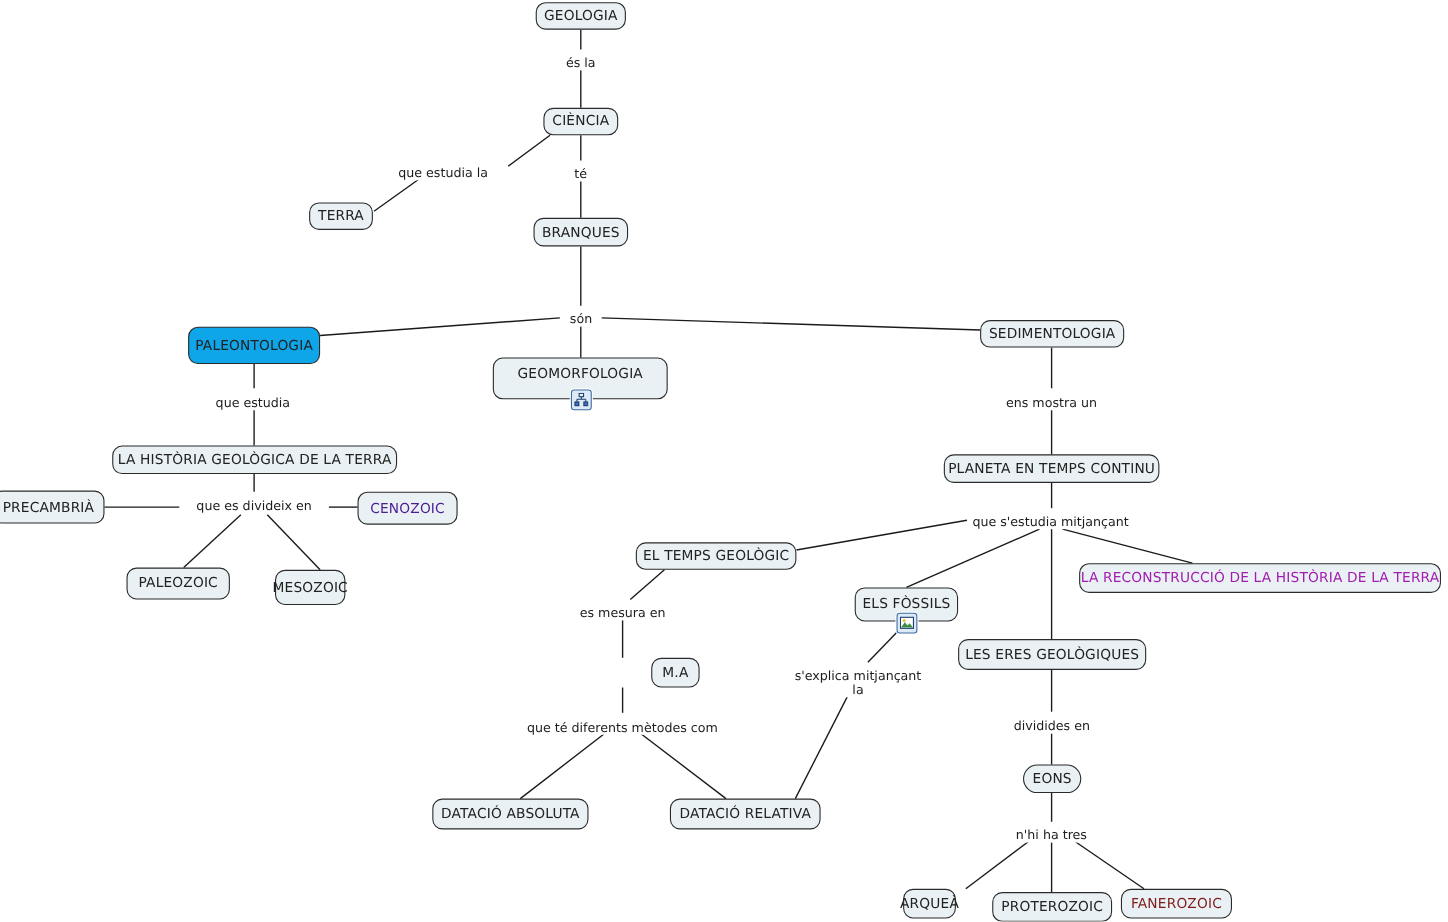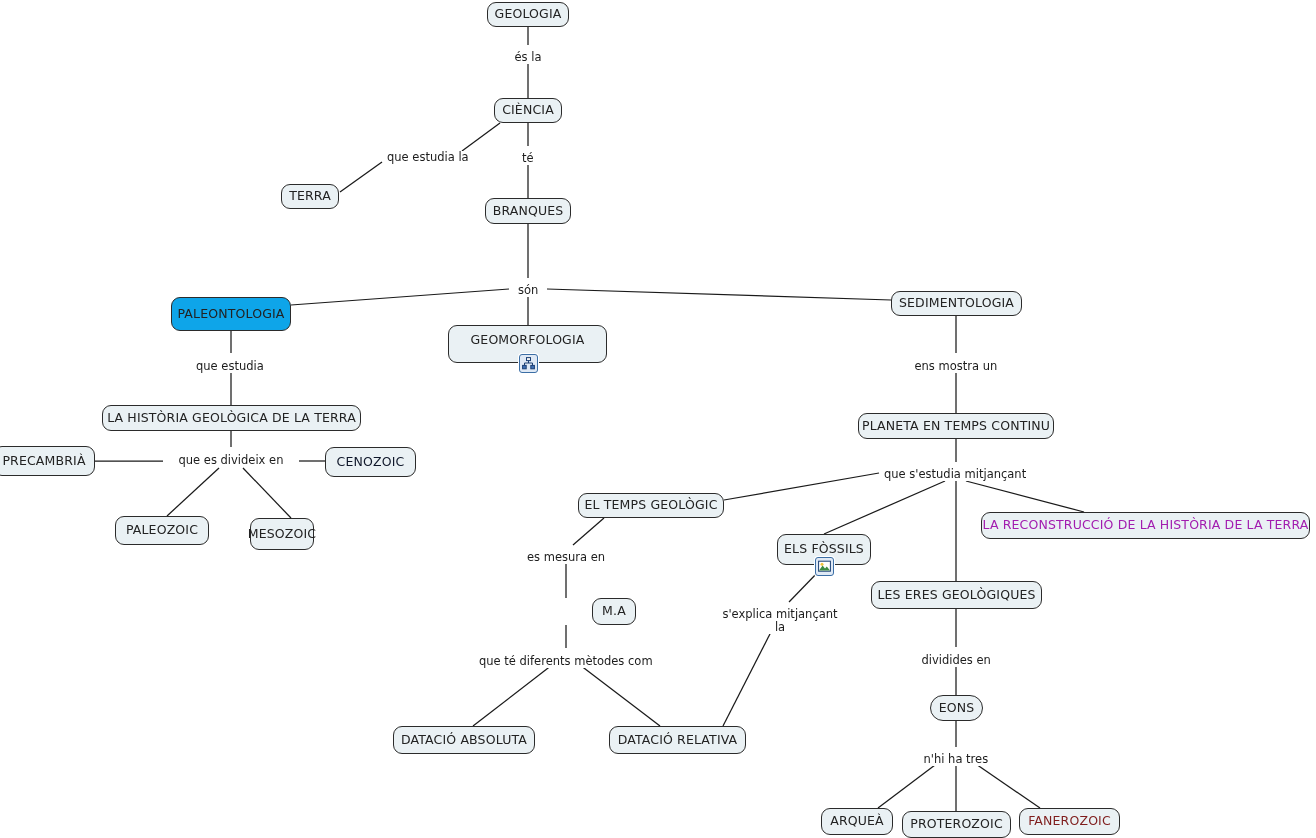--- a/index.html
+++ b/index.html
@@ -132,21 +132,21 @@
       </div>
       <div class="node" style="left: 891px; top: 291px; width: 131px; height: 25px; background: rgb(234, 241, 244); border-color: rgb(43, 43, 43); color: rgb(34, 34, 34);">
         <span>SEDIMENTOLOGIA</span>
       </div>
       <div class="node" style="left: 102px; top: 405px; width: 259px; height: 26px; background: rgb(234, 241, 244); border-color: rgb(43, 43, 43); color: rgb(34, 34, 34);">
         <span>LA HISTÒRIA GEOLÒGICA DE LA TERRA</span>
       </div>
       <div class="node" style="left: -7px; top: 446px; width: 102px; height: 30px; background: rgb(234, 241, 244); border-color: rgb(43, 43, 43); color: rgb(34, 34, 34);">
         <span>PRECAMBRIÀ</span>
       </div>
-      <div class="node" style="left: 325px; top: 447px; width: 91px; height: 30px; background: rgb(234, 241, 244); border-color: rgb(43, 43, 43); color: #0f172a;">
+      <div class="node" style="left: 325px; top: 447px; width: 91px; height: 30px; background: rgb(234, 241, 244); border-color: rgb(43, 43, 43); color: #4c1d95;">
         <span>CENOZOIC</span>
       </div>
       <div class="node" style="left: 115px; top: 516px; width: 94px; height: 29px; background: rgb(234, 241, 244); border-color: rgb(43, 43, 43); color: rgb(34, 34, 34);">
         <span>PALEOZOIC</span>
       </div>
       <div class="node" style="left: 250px; top: 518px; width: 64px; height: 32px; background: rgb(234, 241, 244); border-color: rgb(43, 43, 43); color: rgb(34, 34, 34);">
         <span>MESOZOIC</span>
       </div>
       <div class="node" style="left: 858px; top: 413px; width: 196px; height: 26px; background: rgb(234, 241, 244); border-color: rgb(43, 43, 43); color: rgb(34, 34, 34);">
         <span>PLANETA EN TEMPS CONTINU</span>
@@ -168,33 +168,33 @@
       </div>
       <div class="node" style="left: 930px; top: 695px; width: 53px; height: 26px; background: rgb(234, 241, 244); border-color: rgb(43, 43, 43); color: rgb(34, 34, 34); border-radius: 13px;">
         <span>EONS</span>
       </div>
       <div class="node" style="left: 393px; top: 726px; width: 142px; height: 28px; background: rgb(234, 241, 244); border-color: rgb(43, 43, 43); color: rgb(34, 34, 34);">
         <span>DATACIÓ ABSOLUTA</span>
       </div>
       <div class="node" style="left: 609px; top: 726px; width: 137px; height: 28px; background: rgb(234, 241, 244); border-color: rgb(43, 43, 43); color: rgb(34, 34, 34);">
         <span>DATACIÓ RELATIVA</span>
       </div>
-      <div class="node" style="left: 821px; top: 808px; width: 72px; height: 27px; background: rgb(234, 241, 244); border-color: rgb(43, 43, 43); color: rgb(34, 34, 34);">
+      <div class="node" style="left: 821px; top: 808px; width: 48px; height: 27px; background: rgb(234, 241, 244); border-color: rgb(43, 43, 43); color: rgb(34, 34, 34);">
         <span>ARQUEÀ</span>
       </div>
       <div class="node" style="left: 902px; top: 811px; width: 109px; height: 27px; background: rgb(234, 241, 244); border-color: rgb(43, 43, 43); color: rgb(34, 34, 34);">
         <span>PROTEROZOIC</span>
       </div>
       <div class="node" style="left: 1019px; top: 808px; width: 101px; height: 27px; background: rgb(234, 241, 244); border-color: rgb(43, 43, 43); color: #7f1d1d;">
         <span>FANEROZOIC</span>
       </div>
     </div>
   <div id="labels-layer">
       <div class="linklabel" style="left: 512.5px; top: 51px;">és la</div>
-      <div class="linklabel" style="left: 385px; top: 151px;">que estudia la</div>
+      <div class="linklabel" style="left: 360px; top: 151px;">que estudia la</div>
       <div class="linklabel" style="left: 520px; top: 152px;">té</div>
       <div class="linklabel" style="left: 516px; top: 284px;">són</div>
       <div class="linklabel" style="left: 194px; top: 360px;">que estudia</div>
       <div class="linklabel" style="left: 912.5px; top: 360px;">ens mostra un</div>
       <div class="linklabel" style="left: 176.5px; top: 454px;">que es divideix en</div>
       <div class="linklabel" style="left: 882px; top: 468px;">que s'estudia mitjançant</div>
       <div class="linklabel" style="left: 525px; top: 551px;">es mesura en</div>
       <div class="linklabel two" style="left: 719px; top: 608px;">s'explica mitjançant la</div>
       <div class="linklabel" style="left: 919.5px; top: 654px;">dividides en</div>
       <div class="linklabel" style="left: 477px; top: 655px;">que té diferents mètodes com</div>

